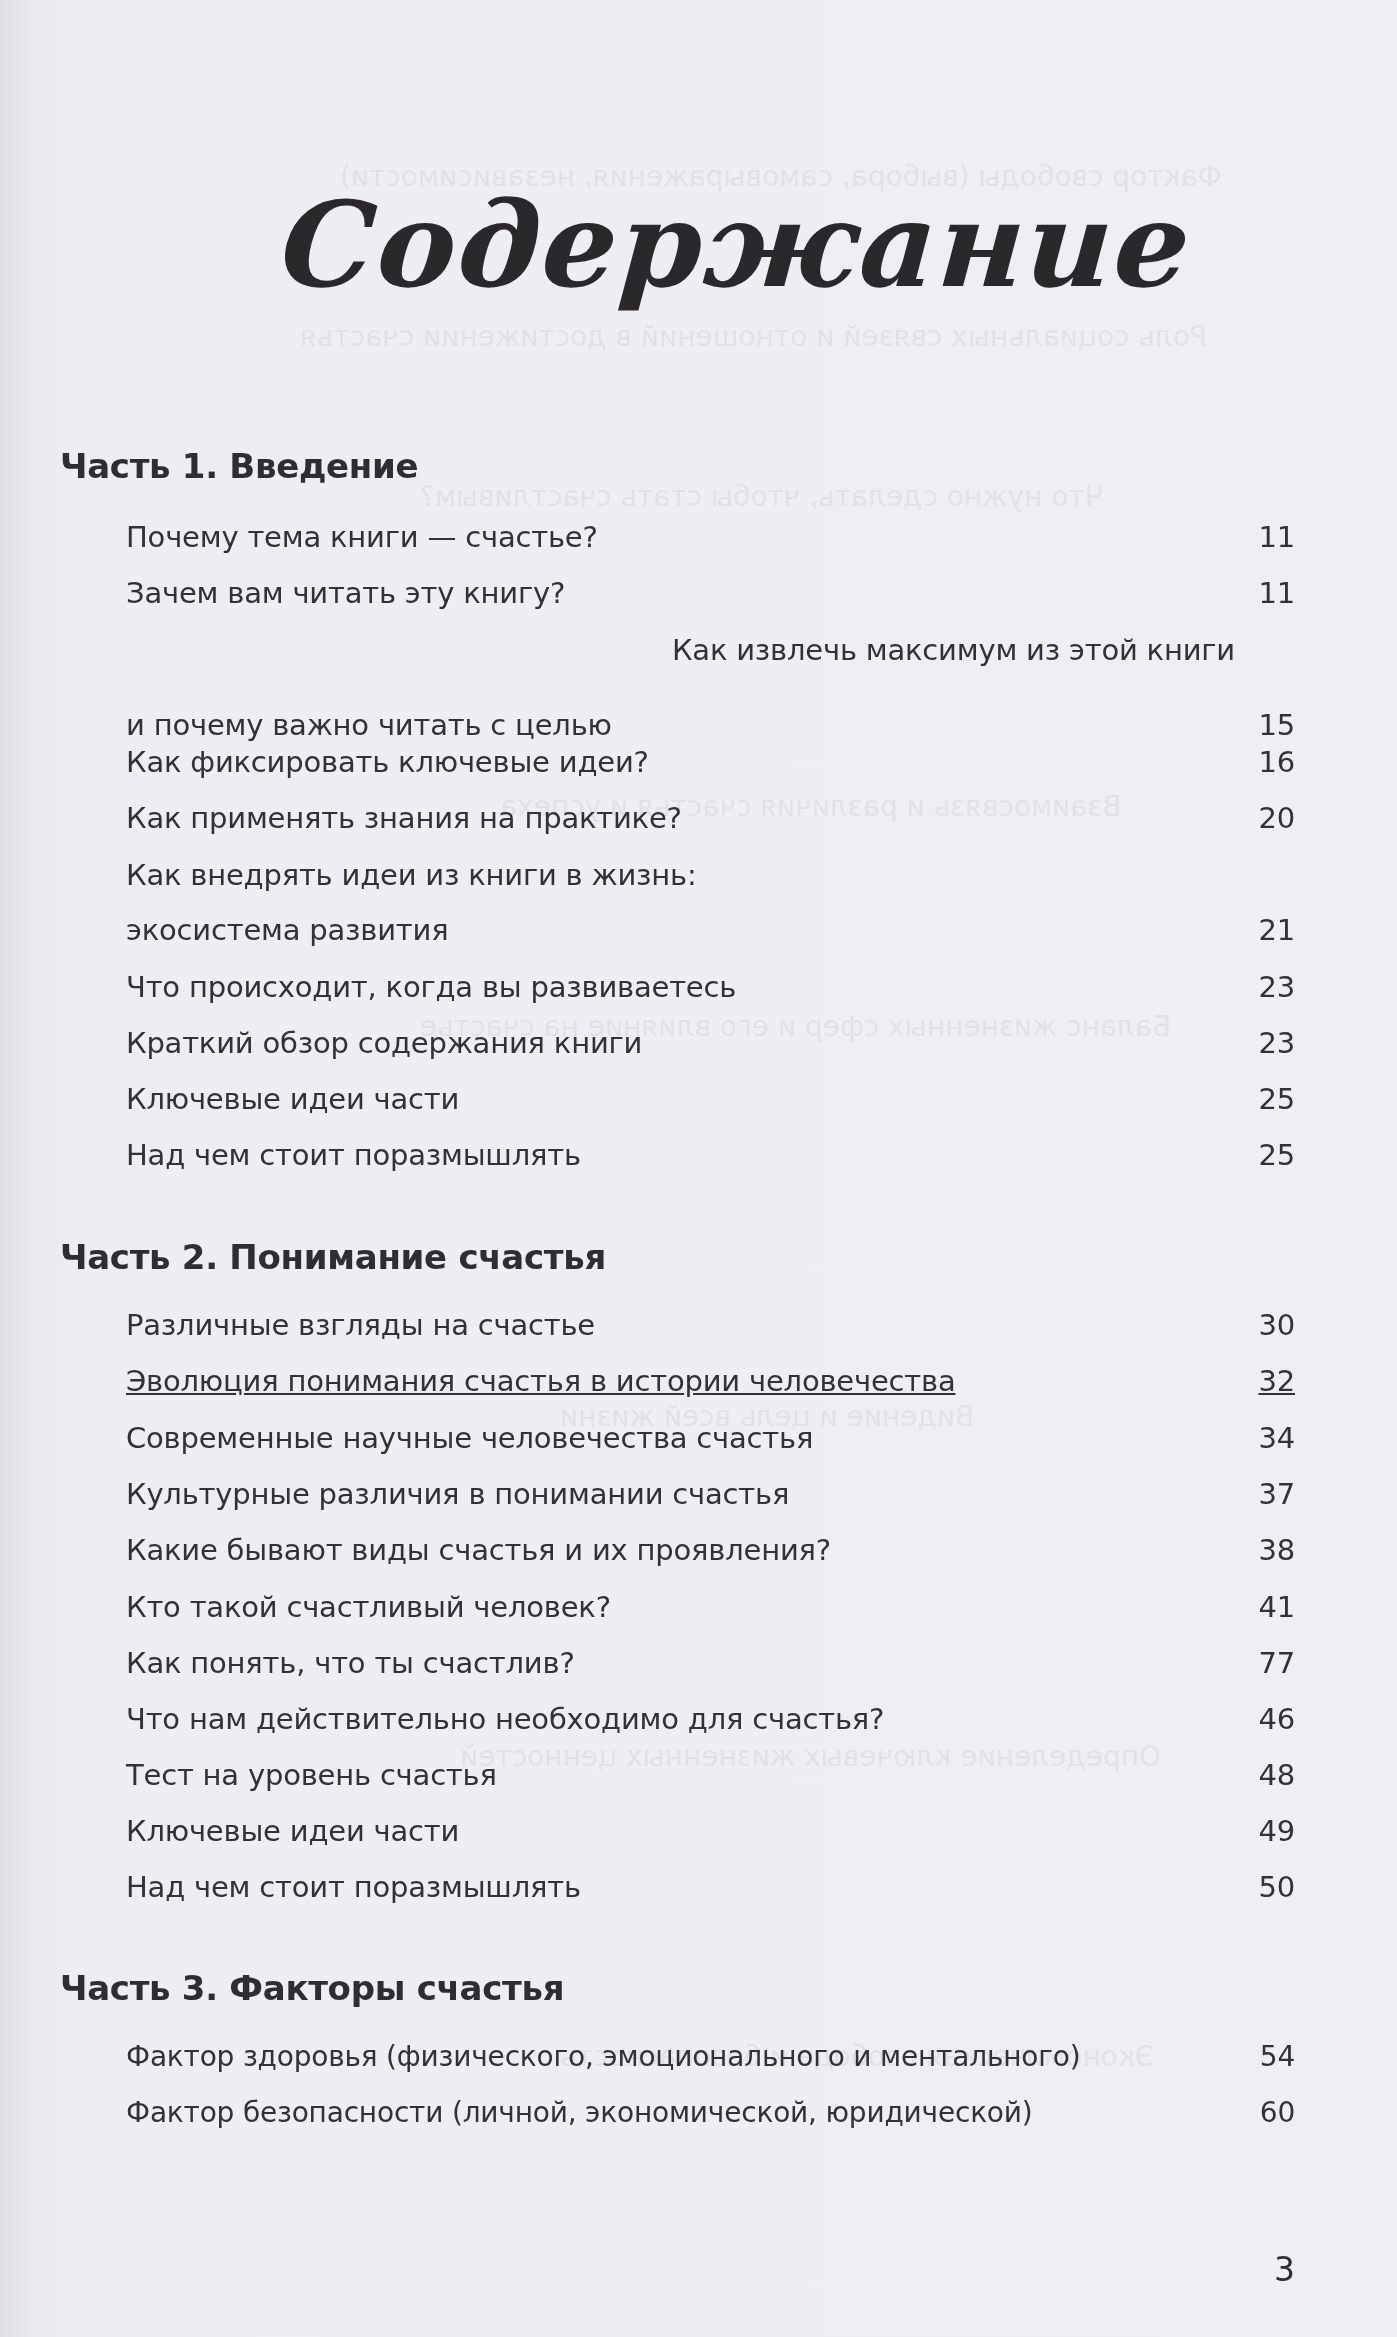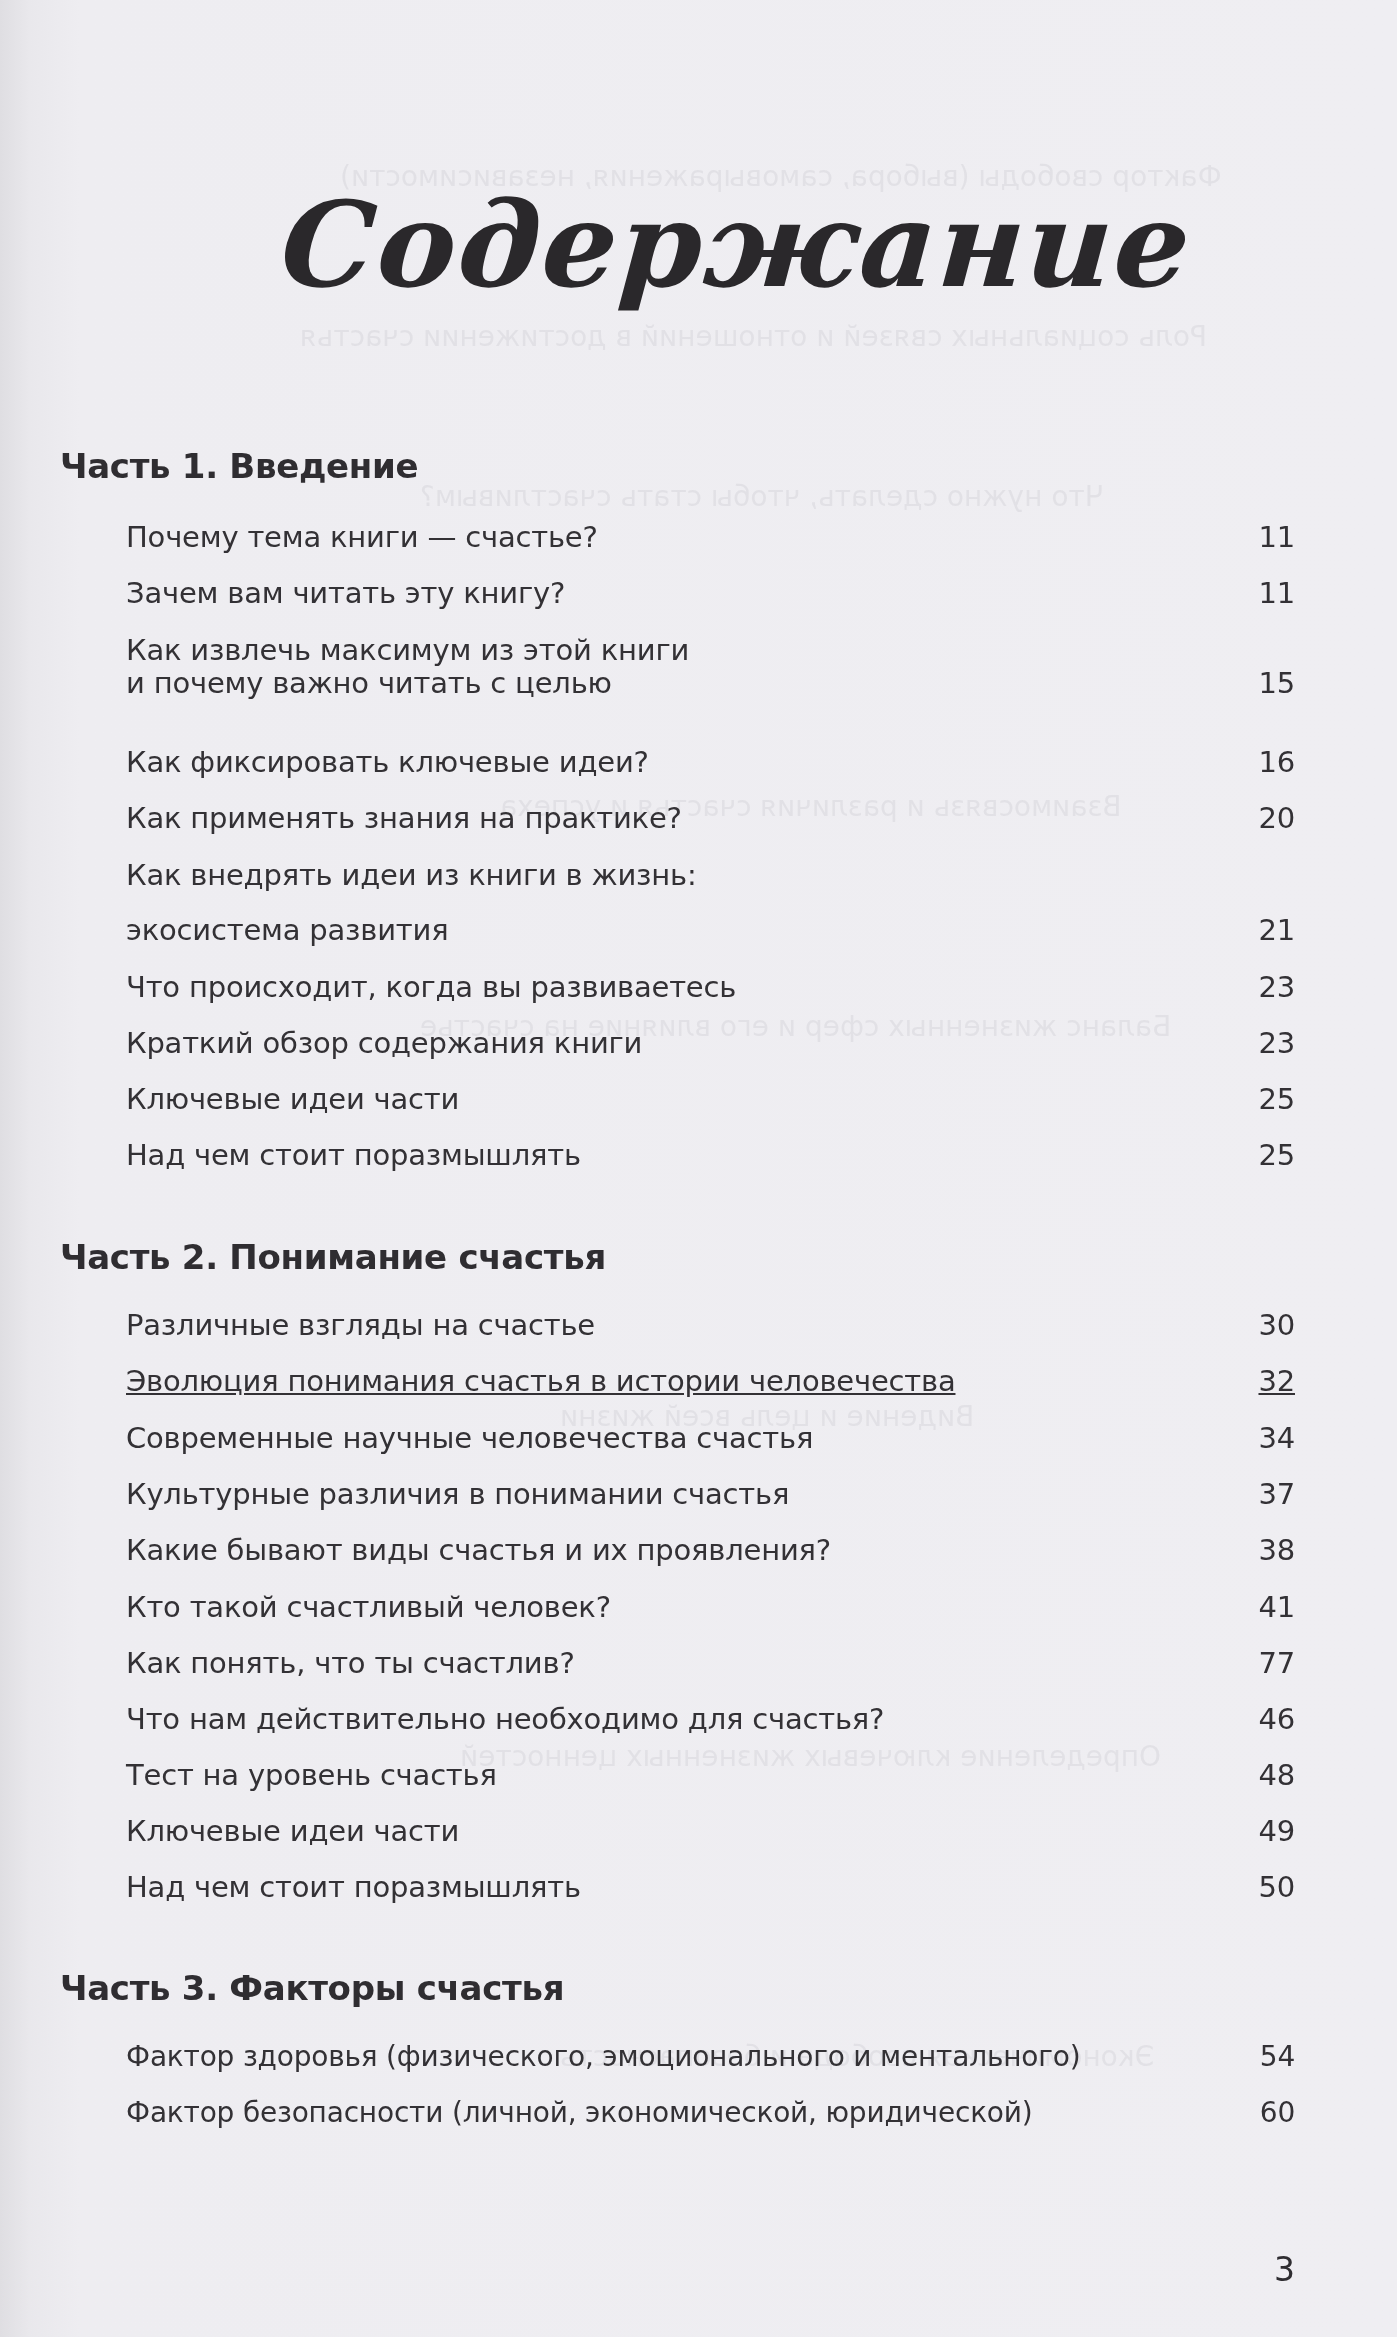--- a/index.html
+++ b/index.html
@@ -96,25 +96,25 @@
   <div class="part" style="top:446px;">Часть 1. Введение</div>
 
   <div class="entry" style="top:520px;justify-content:space-between;">
     <span class="label">Почему тема книги — счастье?</span>
     <span class="page-num">11</span>
   </div>
   <div class="entry" style="top:576px;">
     <span class="label">Зачем вам читать эту книгу?</span>
     <span class="page-num">11</span>
   </div>
-  <div class="entry" style="top:633px;">
+  <div class="entry" style="top:633px;justify-content:flex-end;">
     <span class="label">Как извлечь максимум из этой книги</span>
     <span class="page-num"></span>
   </div>
-  <div class="entry" style="top:660px;align-items:flex-end;">
+  <div class="entry" style="top:708px;">
     <span class="label">и почему важно читать с целью</span>
     <span class="page-num">15</span>
   </div>
   <div class="entry" style="top:745px;gap:20px;">
     <span class="label">Как фиксировать ключевые идеи?</span>
     <span class="page-num">16</span>
   </div>
   <div class="entry" style="top:801px;">
     <span class="label">Как применять знания на практике?</span>
     <span class="page-num">20</span>

